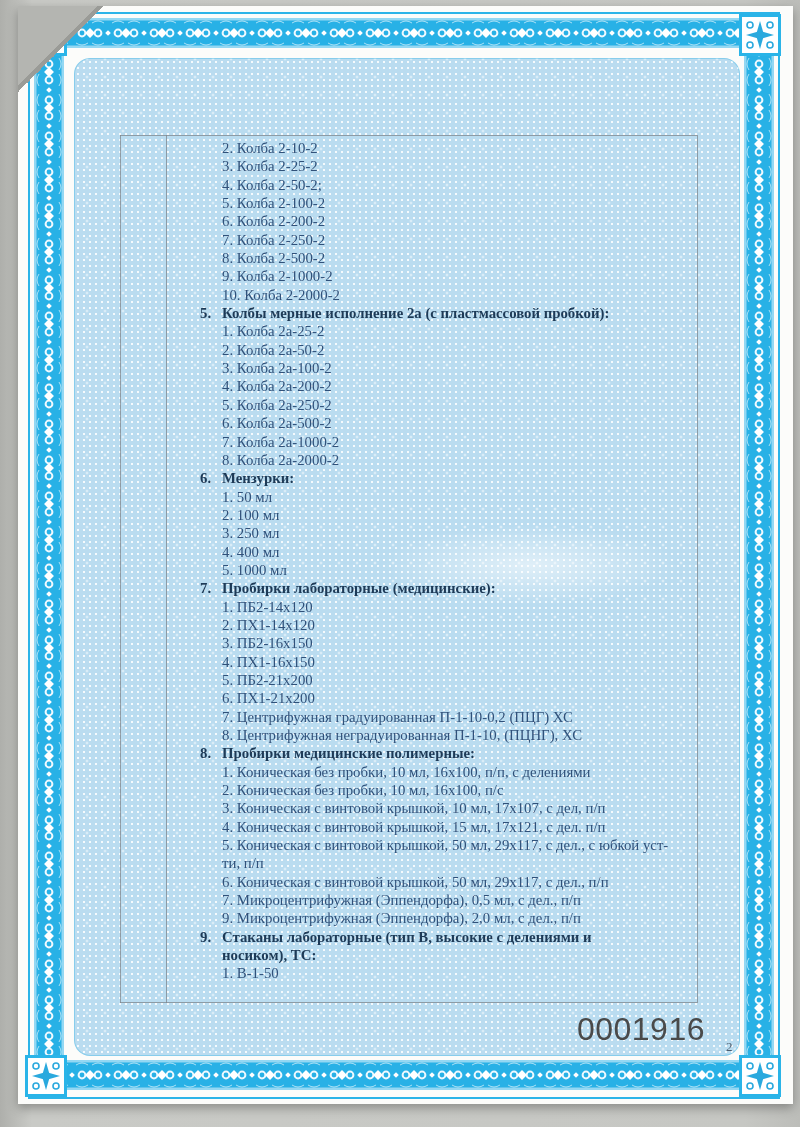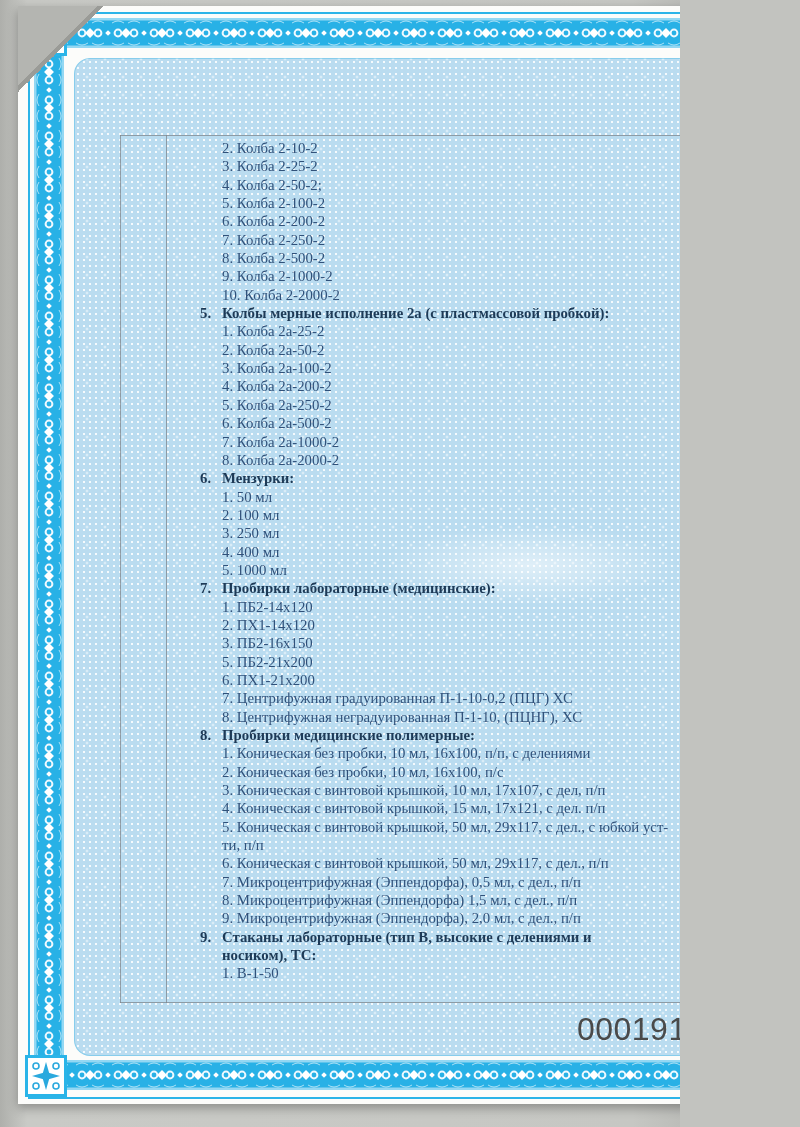--- a/index.html
+++ b/index.html
@@ -1,17 +1,17 @@
 <!DOCTYPE html>
 <html><head>
 <meta charset="utf-8">
 <style>
   html,body{margin:0;padding:0;}
   body{background:#c2c3bf;font-family:"Liberation Serif", serif;}
-  .stage{position:relative;width:680px;height:1127px;overflow:hidden;
+  .stage{position:relative;width:800px;height:1127px;overflow:hidden;
          background:linear-gradient(90deg,#aeafab 0,#c9cac6 4%,#c6c7c3 93%,#bcbdb9 100%);}
   .paper{position:absolute;left:18px;top:6px;width:775px;height:1098px;
          background:#fcfcfa;box-shadow:0 4px 10px rgba(0,0,0,.3);}
   
   .fold{position:absolute;left:18px;top:6px;width:86px;height:86px;
         background:linear-gradient(135deg,#b4b5b1 0 46%,#9a9b97 46% 50%,rgba(0,0,0,0) 50%);}
   
   .frame{position:absolute;left:28px;top:12px;width:748px;height:1083px;
          border:2px solid #2cb4e8;}
   .band{position:absolute;}
@@ -202,33 +202,33 @@
       <div class="row sec"><span class="num">6.</span><span class="txt">Мензурки:</span></div>
       <div class="row item"><span class="num"></span><span class="txt">1. 50 мл</span></div>
       <div class="row item"><span class="num"></span><span class="txt">2. 100 мл</span></div>
       <div class="row item"><span class="num"></span><span class="txt">3. 250 мл</span></div>
       <div class="row item"><span class="num"></span><span class="txt">4. 400 мл</span></div>
       <div class="row item"><span class="num"></span><span class="txt">5. 1000 мл</span></div>
       <div class="row sec"><span class="num">7.</span><span class="txt">Пробирки лабораторные (медицинские):</span></div>
       <div class="row item"><span class="num"></span><span class="txt">1. ПБ2-14х120</span></div>
       <div class="row item"><span class="num"></span><span class="txt">2. ПХ1-14х120</span></div>
       <div class="row item"><span class="num"></span><span class="txt">3. ПБ2-16х150</span></div>
+      <div class="row item"><span class="num"></span><span class="txt">4. ПХ1-16х150</span></div>
       <div class="row item"><span class="num"></span><span class="txt">5. ПБ2-21х200</span></div>
       <div class="row item"><span class="num"></span><span class="txt">6. ПХ1-21х200</span></div>
       <div class="row item"><span class="num"></span><span class="txt">7. Центрифужная градуированная П-1-10-0,2 (ПЦГ) ХС</span></div>
       <div class="row item"><span class="num"></span><span class="txt">8. Центрифужная неградуированная П-1-10, (ПЦНГ), ХС</span></div>
       <div class="row sec"><span class="num">8.</span><span class="txt">Пробирки медицинские полимерные:</span></div>
       <div class="row item"><span class="num"></span><span class="txt">1. Коническая без пробки, 10 мл, 16х100, п/п, с делениями</span></div>
       <div class="row item"><span class="num"></span><span class="txt">2. Коническая без пробки, 10 мл, 16х100, п/с</span></div>
       <div class="row item"><span class="num"></span><span class="txt">3. Коническая с винтовой крышкой, 10 мл, 17х107, с дел, п/п</span></div>
       <div class="row item"><span class="num"></span><span class="txt">4. Коническая с винтовой крышкой, 15 мл, 17х121, с дел. п/п</span></div>
       <div class="row item"><span class="num"></span><span class="txt">5. Коническая с винтовой крышкой, 50 мл, 29х117, с дел., с юбкой уст-ти, п/п</span></div>
       <div class="row item"><span class="num"></span><span class="txt">6. Коническая с винтовой крышкой, 50 мл, 29х117, с дел., п/п</span></div>
       <div class="row item"><span class="num"></span><span class="txt">7. Микроцентрифужная (Эппендорфа), 0,5 мл, с дел., п/п</span></div>
-      <div class="row item"><span class="num"></span><span class="txt">8. Микроцентрифужная (Эппендорфа) 1,5 мл, с дел., п/п</span></div>
       <div class="row item"><span class="num"></span><span class="txt">9. Микроцентрифужная (Эппендорфа), 2,0 мл, с дел., п/п</span></div>
       <div class="row sec"><span class="num">9.</span><span class="txt">Стаканы лабораторные (тип В, высокие с делениями и носиком), ТС:</span></div>
       <div class="row item"><span class="num"></span><span class="txt">1. В-1-50</span></div>
     </div>
 
   <div class="serial">0001916</div>
   <div class="pagenum">2</div>
 
   <div class="fold"></div>
 </div>

